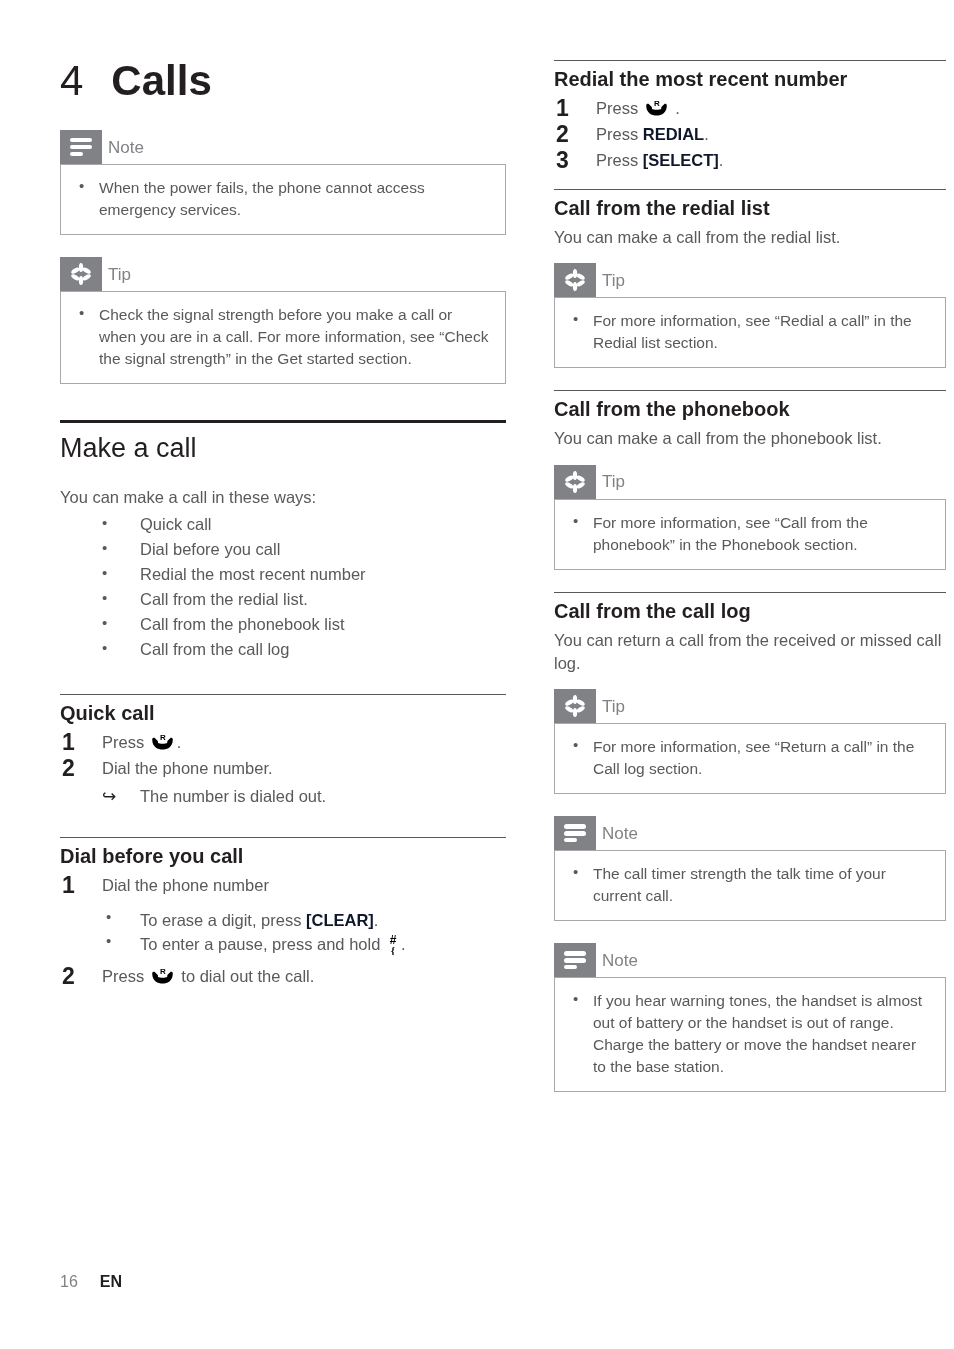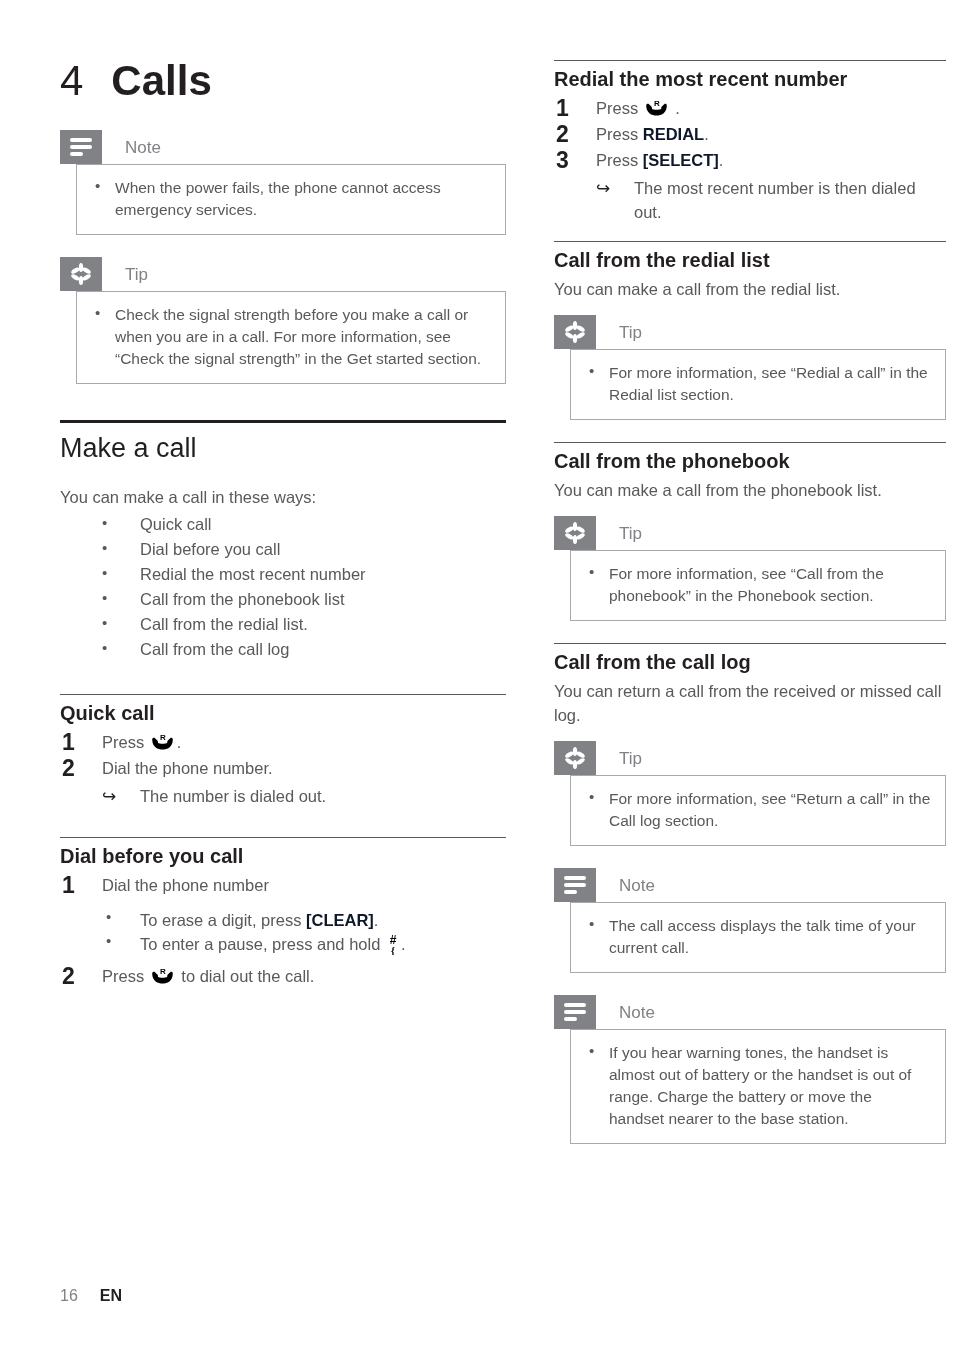--- a/index.html
+++ b/index.html
@@ -202,27 +202,26 @@
     height: 34px;
     background: #808285;
     flex: 0 0 42px;
     display: flex;
     align-items: center;
     justify-content: center;
   }
   .callout-label {
     font-size: 17px;
     color: #808285;
-    padding-left: 23px;
+    padding-left: 6px;
     line-height: 1;
   }
   .callout-body {
     border: 1px solid #a7a9ac;
     padding: 12px 14px 13px 14px;
-    margin-left: 16px;
   }
   .callout-body ul {
     list-style: none;
   }
   .callout-body li {
     position: relative;
     padding-left: 24px;
     font-size: 15.5px;
     line-height: 1.42;
     color: #58595b;
@@ -272,21 +271,21 @@
     height: 20px;
     vertical-align: -5px;
     position: relative;
     margin: 0 1px;
   }
 
   
   .footer {
     position: absolute;
     left: 60px;
-    bottom: 44px;
+    bottom: 58px;
     display: flex;
     align-items: baseline;
     gap: 22px;
     font-size: 16px;
   }
   .footer .pageno { color: #808285; }
   .footer .lang { color: #231f20; font-weight: 700; }
 </style>
 </head>
 <body>
@@ -344,22 +343,22 @@
       </div>
 
       <div style="margin-top:36px;">
         <div class="rule-thick"></div>
         <h2 class="h-major">Make a call</h2>
         <p class="body">You can make a call in these ways:</p>
         <ul class="dots">
           <li>Quick call</li>
           <li>Dial before you call</li>
           <li>Redial the most recent number</li>
+          <li>Call from the redial list.</li>
           <li>Call from the phonebook list</li>
-          <li>Call from the redial list.</li>
           <li>Call from the call log</li>
         </ul>
       </div>
 
       <div style="margin-top:32px;">
         <div class="rule-thin"></div>
         <h3 class="h-minor">Quick call</h3>
         <ol class="steps">
           <li class="step">
             <span class="num">1</span>
@@ -418,23 +417,20 @@
                     <text x="13" y="6" font-family="'Liberation Sans',sans-serif" font-size="8" font-weight="700" fill="#000" text-anchor="middle">R</text>
                   </svg></span><span> .</span></span>
           </li>
           <li class="step">
             <span class="num">2</span>
             <span class="step-text"><span>Press </span><span class="kbd">REDIAL</span><span>.</span></span>
           </li>
           <li class="step">
             <span class="num">3</span>
             <span class="step-text"><span>Press </span><span class="kbd">[SELECT]</span><span>.</span></span>
-            <ul class="results">
-              <li>The most recent number is then dialed out.</li>
-            </ul>
           </li>
         </ol>
       </div>
 
       <div style="margin-top:16px;">
         <div class="rule-thin"></div>
         <h3 class="h-minor">Call from the redial list</h3>
         <p class="body">You can make a call from the redial list.</p>
         <div class="callout">
           <div class="callout-head">
@@ -522,21 +518,21 @@
               <span class="icon-note">
                   <i></i>
                   <i></i>
                   <i></i>
                 </span>
             </div>
             <span class="callout-label">Note</span>
           </div>
           <div class="callout-body">
             <ul>
-                <li>The call access displays the talk time of your current call.</li>
+                <li>The call timer strength the talk time of your current call.</li>
               </ul>
           </div>
         </div>
 
         <div class="callout">
           <div class="callout-head">
             <div class="callout-badge">
               <span class="icon-note">
                   <i></i>
                   <i></i>

